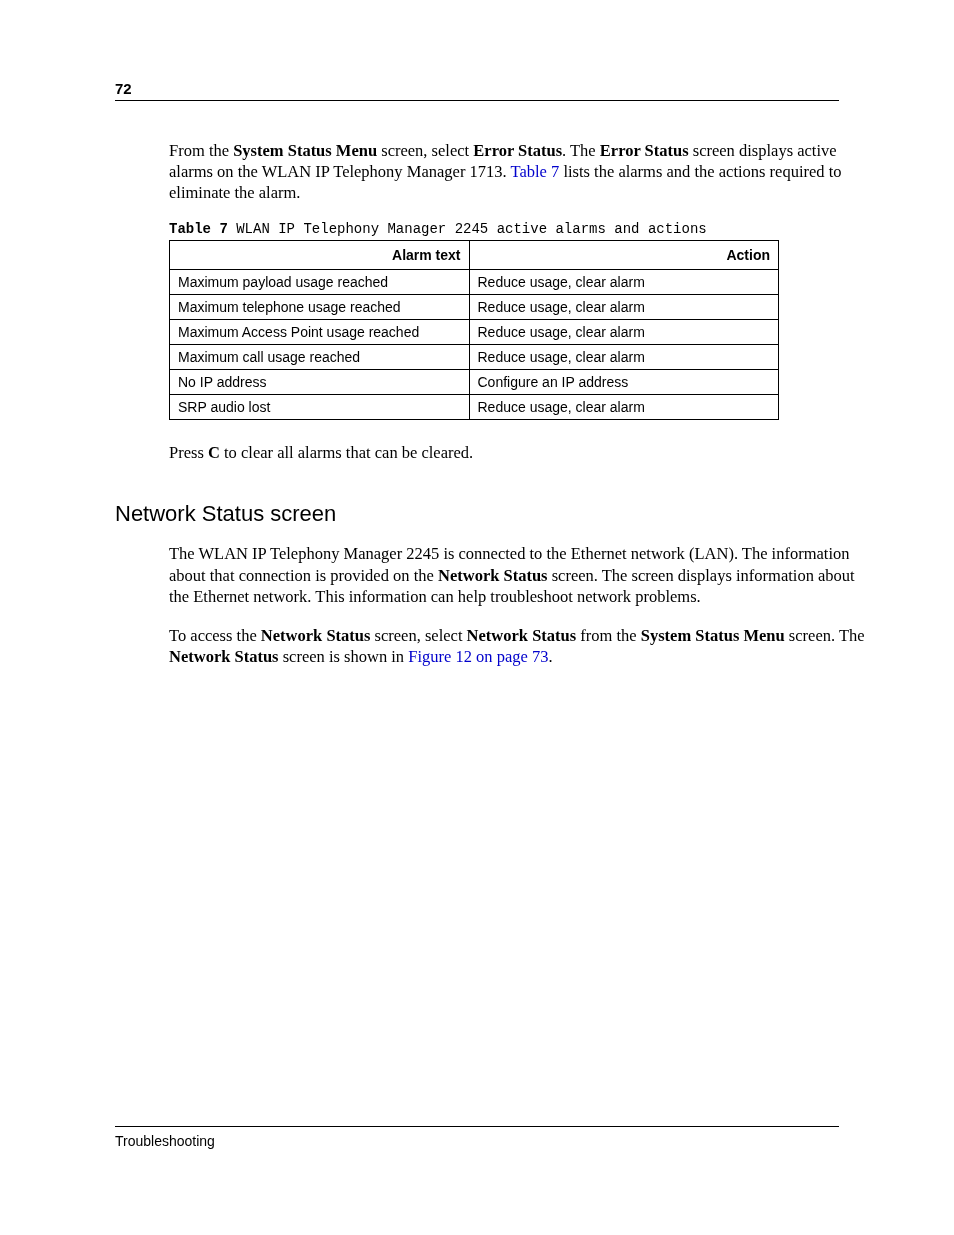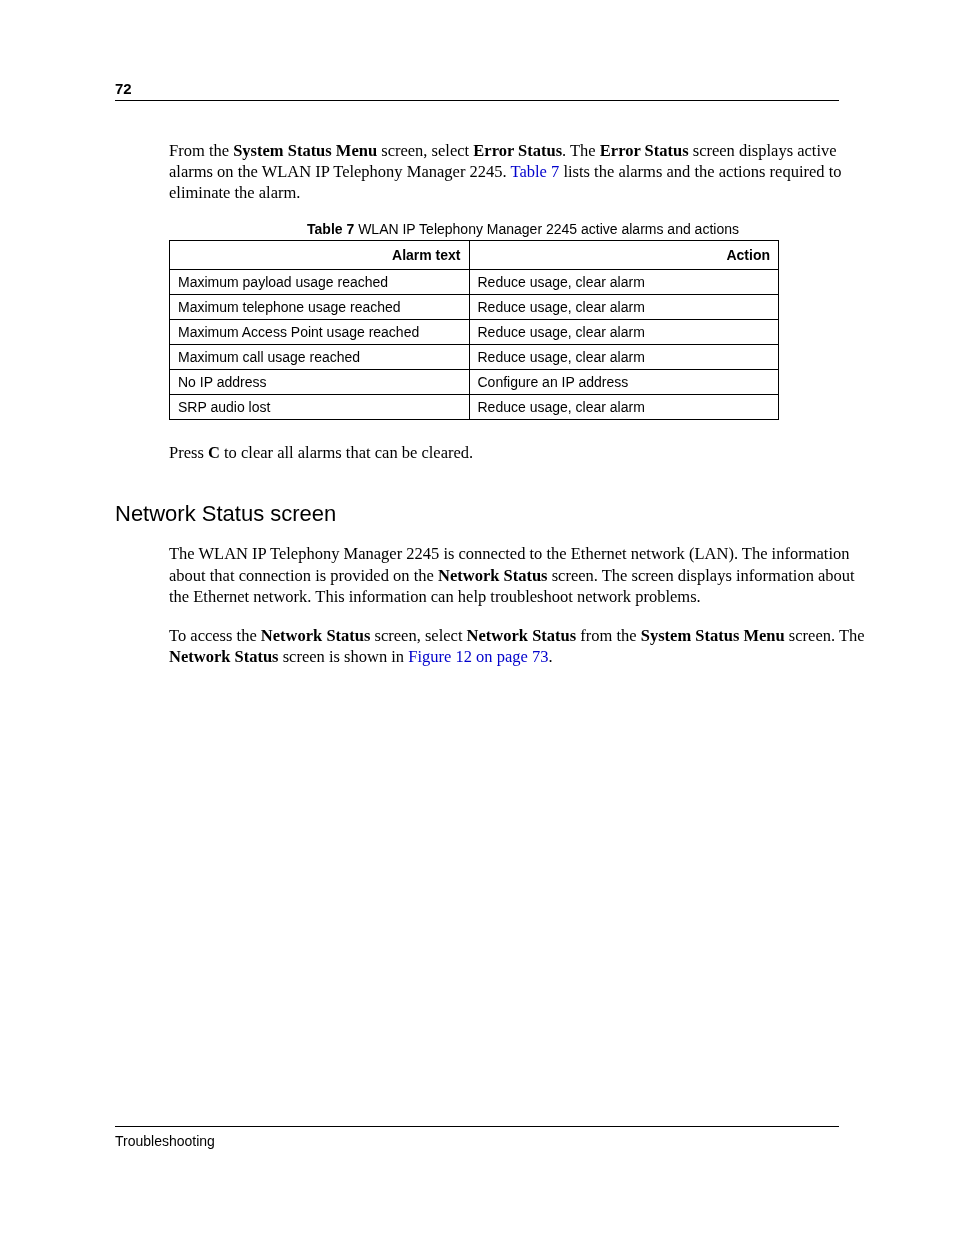--- a/index.html
+++ b/index.html
@@ -36,23 +36,22 @@
   }
   p.body {
     margin: 0 0 18px 54px;
     font-size: 16.5px;
     line-height: 1.28;
   }
   .bold { font-weight: bold; }
   .link { color: #0000cc; }
   .table-caption {
     margin: 6px 0 3px 54px;
-    font-family: Liberation Sans, sans-serif;
+    font-family: Liberation Mono, monospace;
     font-size: 14px;
-    text-align: center;
   }
   .table-caption .caption-label { font-weight: bold; }
   table.alarm-table {
     margin: 0 0 22px 54px;
     border-collapse: collapse;
     width: 610px;
     font-family: Arial, Helvetica, sans-serif;
     font-size: 14px;
   }
   table.alarm-table th, table.alarm-table td {
@@ -95,21 +94,21 @@
 <body>
 
 <div class="page">
 
   <div class="page-number">72</div>
   <div class="header-rule"></div>
 
   <div class="content">
 
     <p class="body">
-      <span>From the </span><span class="bold">System Status Menu</span><span> screen, select </span><span class="bold">Error Status</span><span>. The </span><span class="bold">Error Status</span><span> screen displays active alarms on the WLAN IP Telephony Manager 2245. </span><span class="link">Table 7</span><span> lists the alarms and the actions required to eliminate the alarm.</span>
+      <span>From the </span><span class="bold">System Status Menu</span><span> screen, select </span><span class="bold">Error Status</span><span>. The </span><span class="bold">Error Status</span><span> screen displays active alarms on the WLAN IP Telephony Manager 1713. </span><span class="link">Table 7</span><span> lists the alarms and the actions required to eliminate the alarm.</span>
     </p>
 
     <div class="table-caption">
       <span class="caption-label">Table 7</span><span>   WLAN IP Telephony Manager 2245 active alarms and actions</span>
     </div>
 
     <table class="alarm-table">
       <colgroup>
           <col class="c1">
           <col class="c2">

